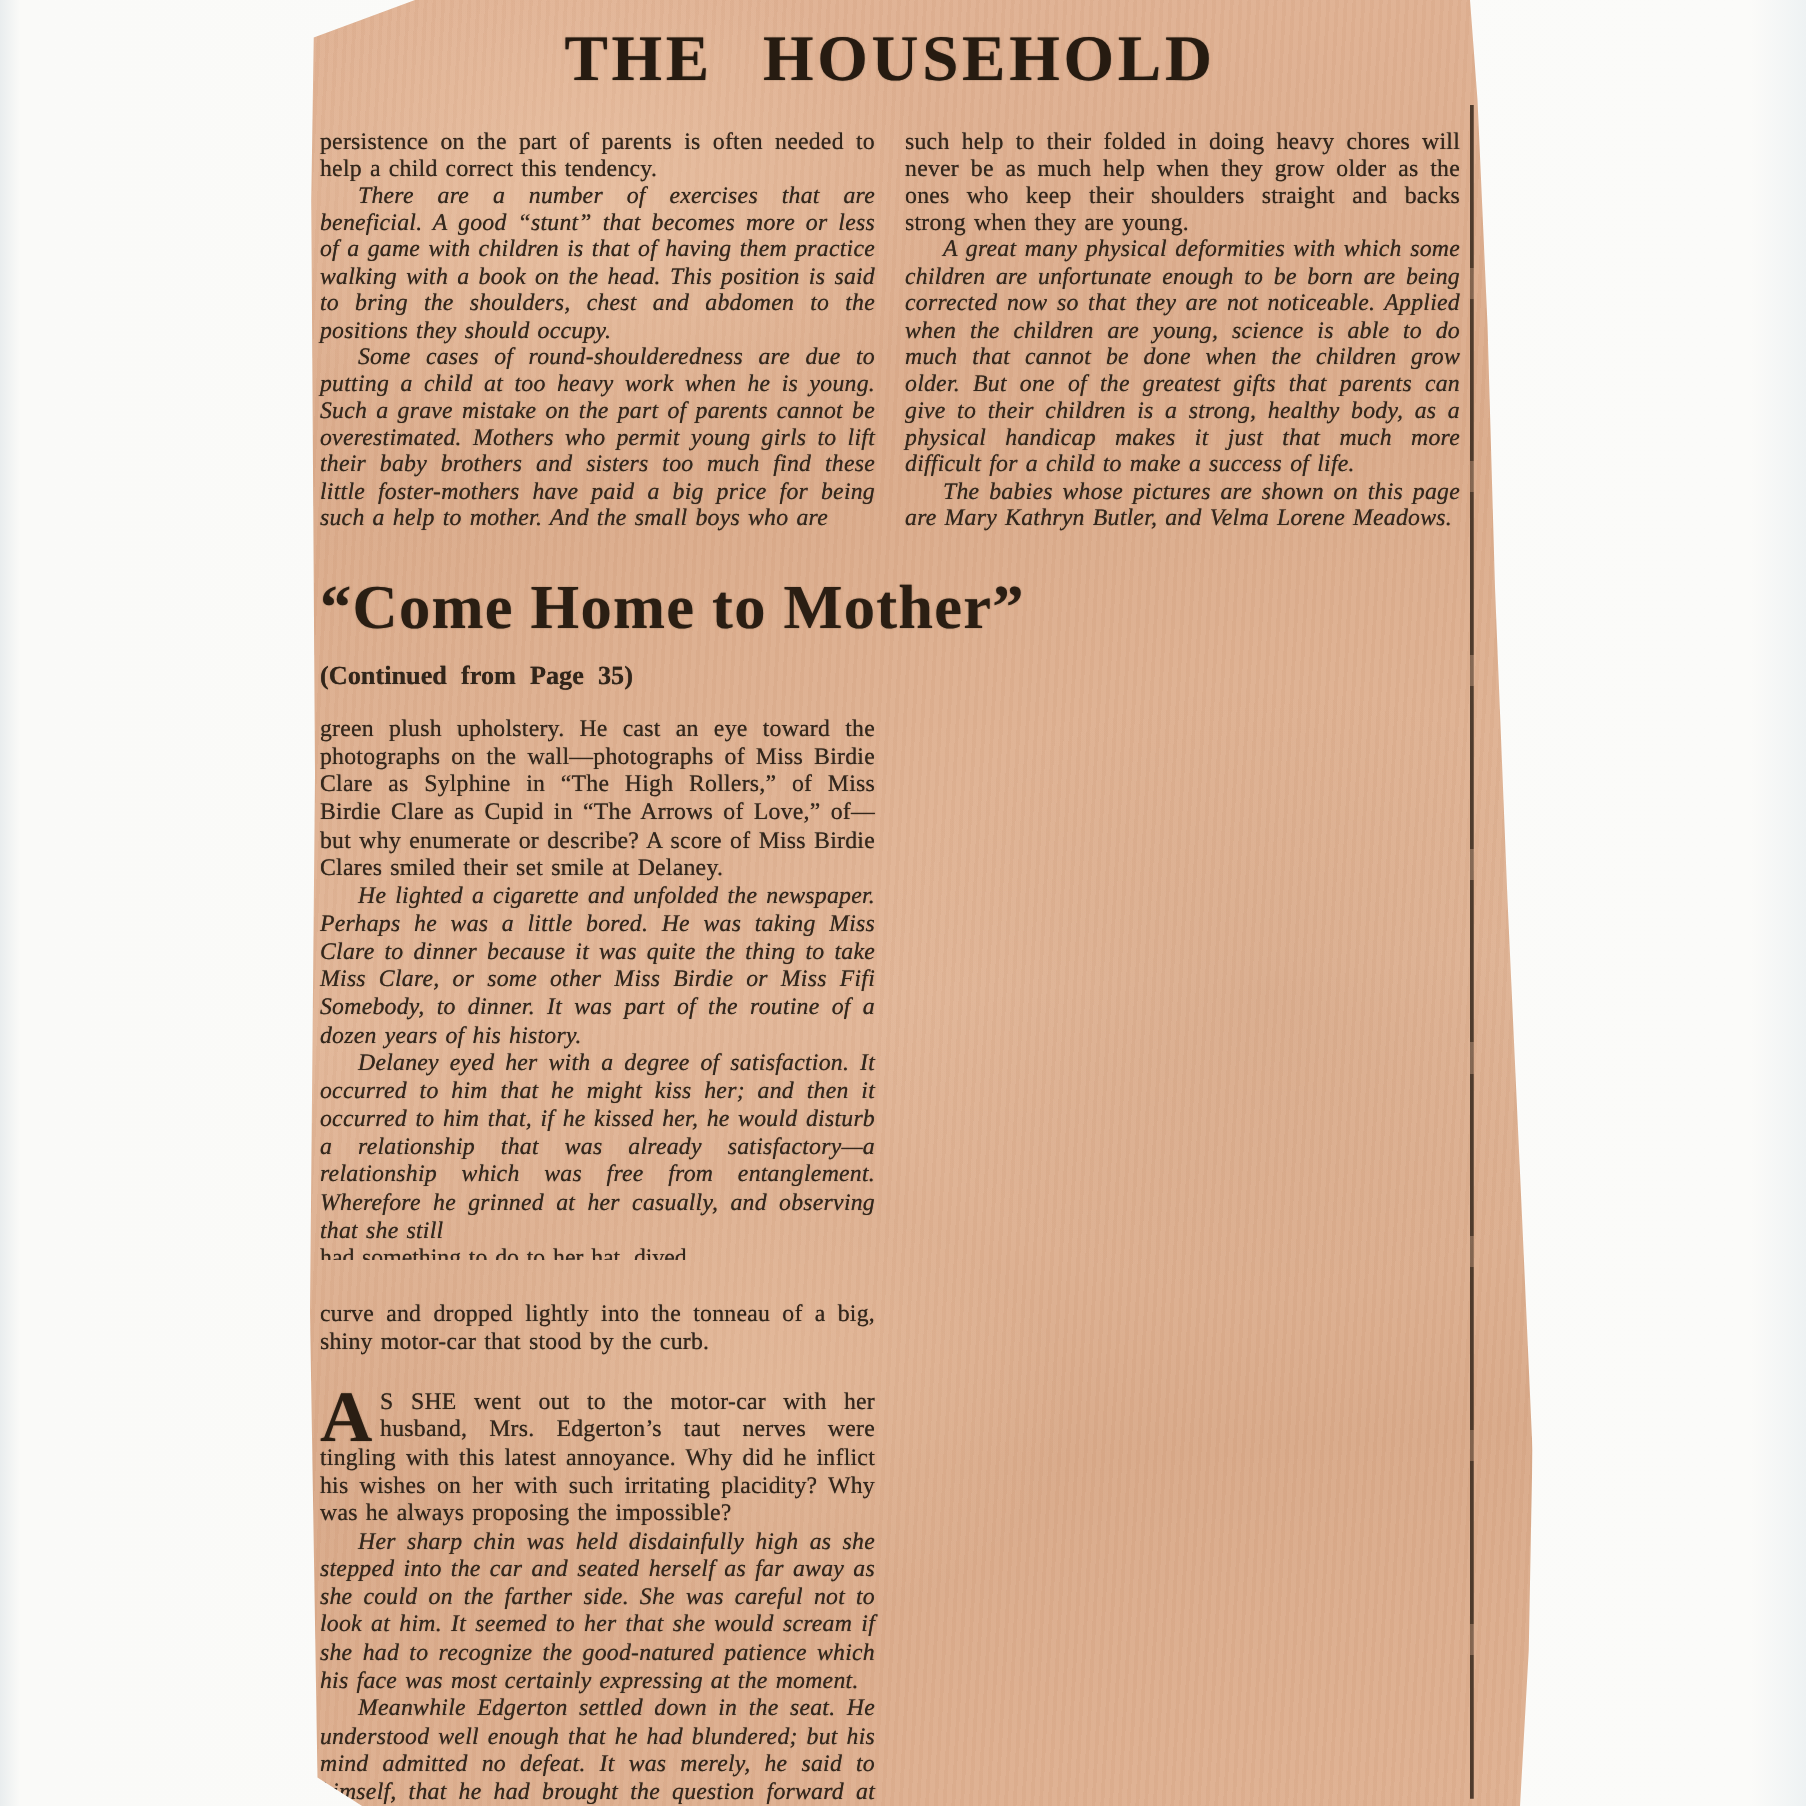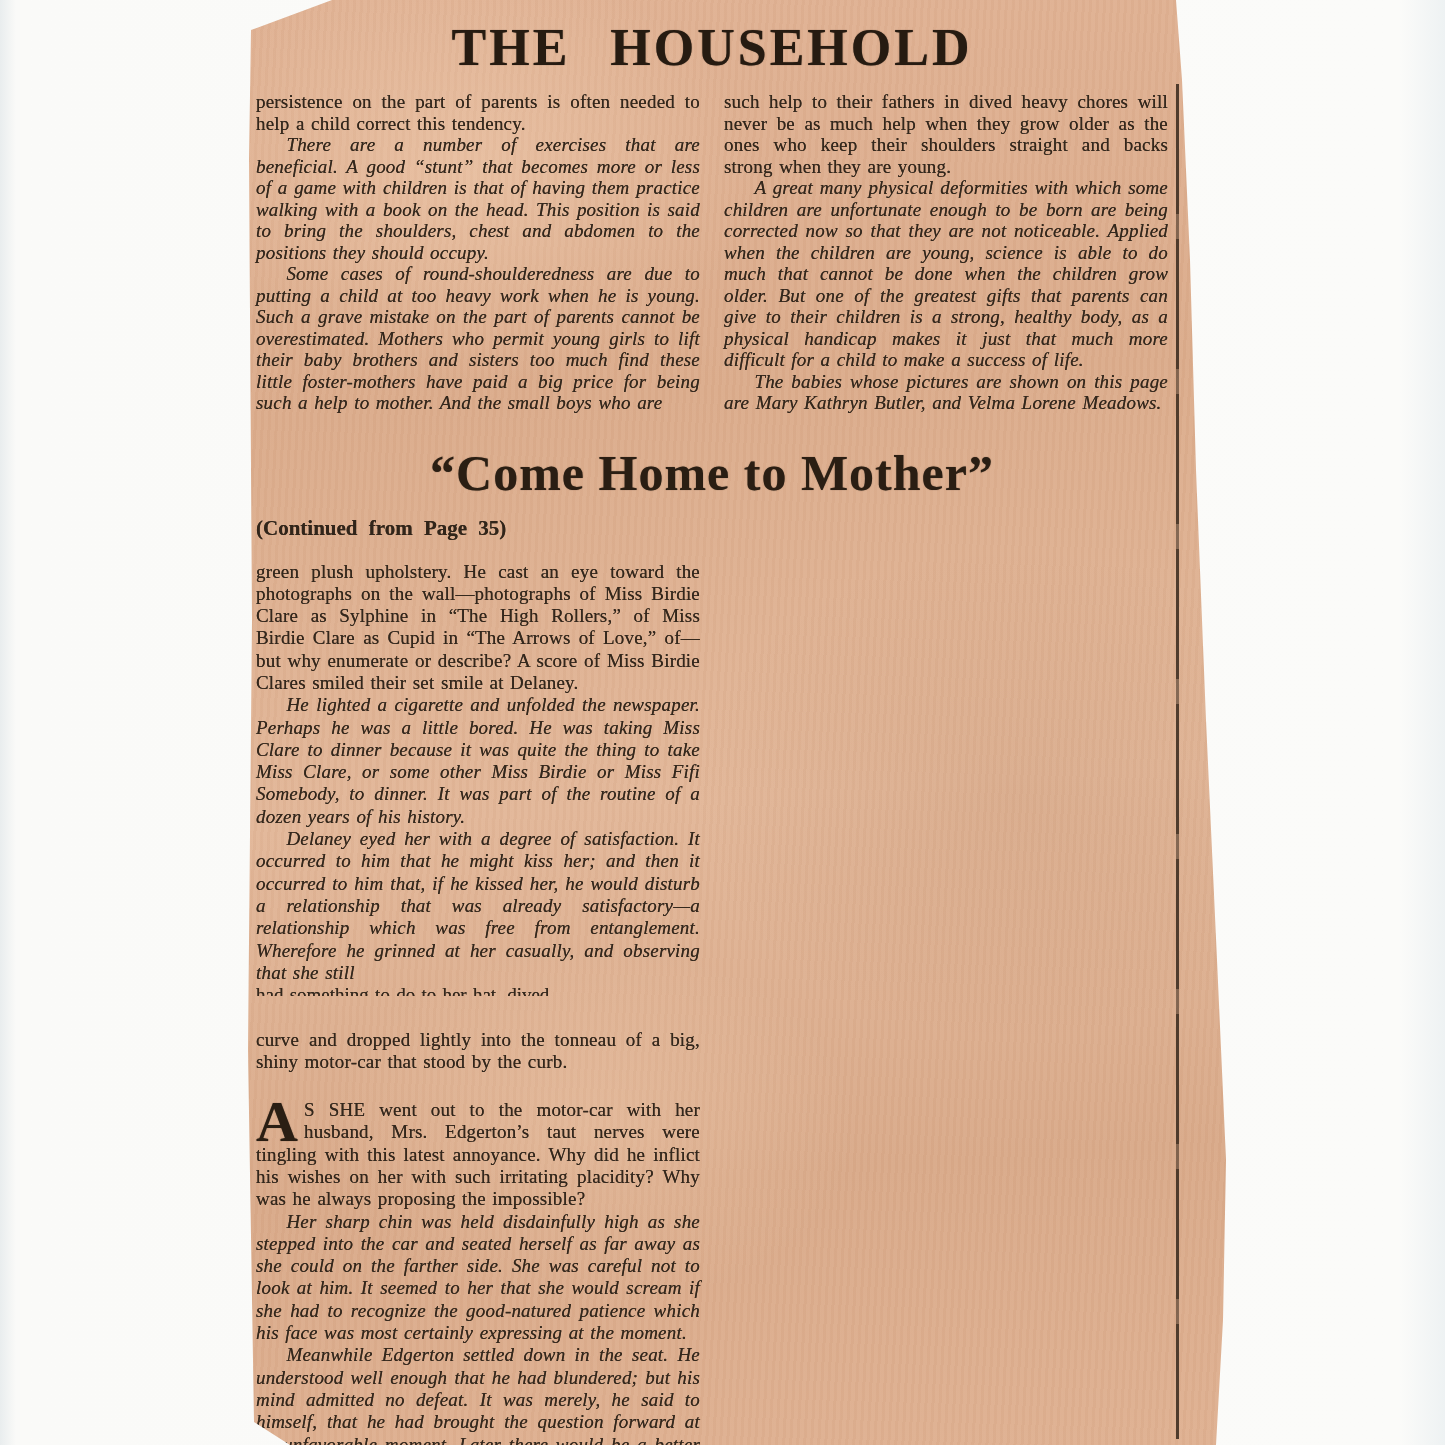--- a/index.html
+++ b/index.html
@@ -25,32 +25,32 @@
     background:repeating-linear-gradient(to bottom,rgba(44,31,20,.8) 0 130px,rgba(44,31,20,.5) 130px 155px);
   }
   .masthead{
     margin:18px 0 0 8px;width:912px;text-align:center;
     font-size:52px;font-weight:bold;color:#261b11;
     letter-spacing:3px;word-spacing:24px;
     text-shadow:0 0 1px rgba(38,27,17,.65);
   }
   .two-col{display:flex;gap:24px;padding-left:8px;width:920px;box-sizing:border-box;}
   .col{width:444px;flex:0 0 444px;}
-  .article1{margin-top:14px;}
+  .article1{margin-top:26px;}
   .article1 .col p{line-height:21.5px;}
   .article2{margin-top:20px;flex-direction:column;}
   .article2 .col p{line-height:22.3px;}
   .col p{
     margin:0;font-size:19px;text-align:justify;text-justify:inter-word;
     hyphens:auto;-webkit-hyphens:auto;word-spacing:1.5px;letter-spacing:.2px;
     text-shadow:0 0 .6px rgba(51,39,28,.85);
   }
   .col p.ind{text-indent:1.6em;font-style:italic;}
   .story-title{
-    margin:30px 0 0 8px;width:912px;text-align:center;
+    margin:30px 0 0 8px;width:912px;
     font-size:50px;font-weight:bold;color:#2a1e13;letter-spacing:1px;
     text-shadow:0 0 1px rgba(42,30,19,.6);
   }
   .story-subtitle{
     margin:14px 0 0 8px;width:912px;text-align:left;
     font-size:21px;font-weight:bold;color:#31251a;word-spacing:6px;
     text-shadow:0 0 .6px rgba(49,37,26,.8);
   }
   .dc-para{margin-top:26px !important;}
   .dropcap{
@@ -72,21 +72,21 @@
 
   <h1 class="masthead">THE HOUSEHOLD</h1>
 
   <section class="two-col article1">
     <div class="col">
       <p class="cont">persistence on the part of parents is often needed to help a child correct this tendency.</p>
       <p class="ind">There are a number of exercises that are beneficial. A good “stunt” that becomes more or less of a game with children is that of having them practice walking with a book on the head. This position is said to bring the shoulders, chest and abdomen to the positions they should occupy.</p>
       <p class="ind">Some cases of round-shoulderedness are due to putting a child at too heavy work when he is young. Such a grave mistake on the part of parents cannot be overestimated. Mothers who permit young girls to lift their baby brothers and sisters too much find these little foster-mothers have paid a big price for being such a help to mother. And the small boys who are</p>
     </div>
     <div class="col">
-      <p class="cont">such help to their fathers in dived heavy chores will never be as much help when they grow older as the ones who keep their shoulders straight and backs strong when they are young.</p>
+      <p class="cont">such help to their folded in doing heavy chores will never be as much help when they grow older as the ones who keep their shoulders straight and backs strong when they are young.</p>
       <p class="ind">A great many physical deformities with which some children are unfortunate enough to be born are being corrected now so that they are not noticeable. Applied when the children are young, science is able to do much that cannot be done when the children grow older. But one of the greatest gifts that parents can give to their children is a strong, healthy body, as a physical handicap makes it just that much more difficult for a child to make a success of life.</p>
       <p class="ind">The babies whose pictures are shown on this page are Mary Kathryn Butler, and Velma Lorene Meadows.</p>
     </div>
   </section>
 
   <h2 class="story-title">“Come Home to Mother”</h2>
   <div class="story-subtitle">(Continued from Page 35)</div>
 
   <section class="two-col article2">
     <div class="col">

